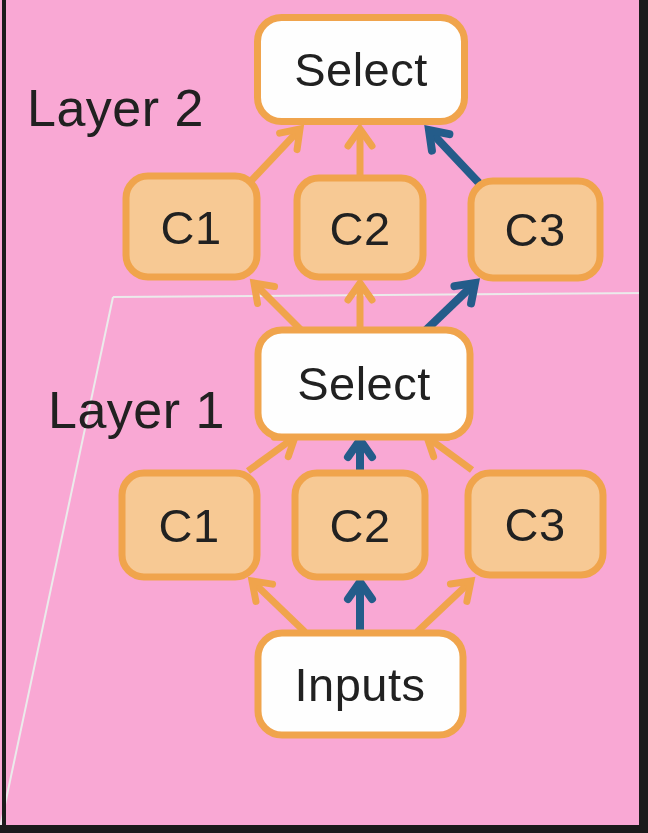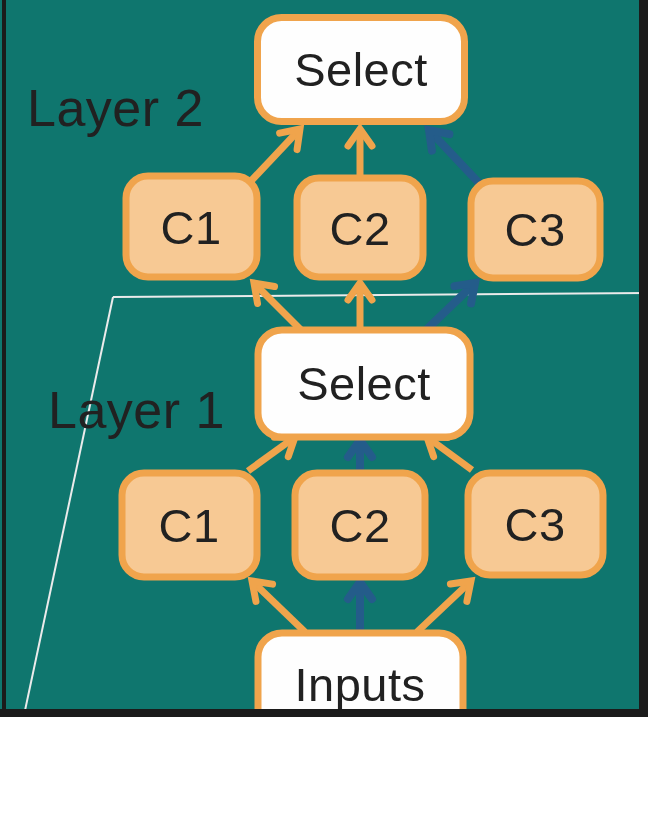--- a/index.html
+++ b/index.html
@@ -1,19 +1,19 @@
 <!DOCTYPE html>
 <html><head>
 <meta charset="utf-8">
 <style>
   html,body{margin:0;padding:0;background:#ffffff;}
   .stage{
     position:relative;
-    width:648px;height:717px;
-    background:#0f766e;
+    width:648px;height:833px;
+    background:#f9a8d4;
     overflow:hidden;
     font-family:"Liberation Sans","DejaVu Sans",sans-serif;
   }
   .stage svg{position:absolute;left:0;top:0;}
   .bar{position:absolute;background:#1b1b1b;}
   .bar-left{left:2px;top:0;width:4px;height:833px;}
   .bar-right{right:0;top:0;width:9px;height:833px;}
   .bar-bottom{left:0;bottom:0;width:648px;height:8px;}
   text{
     font-family:"Liberation Sans","DejaVu Sans",sans-serif;

